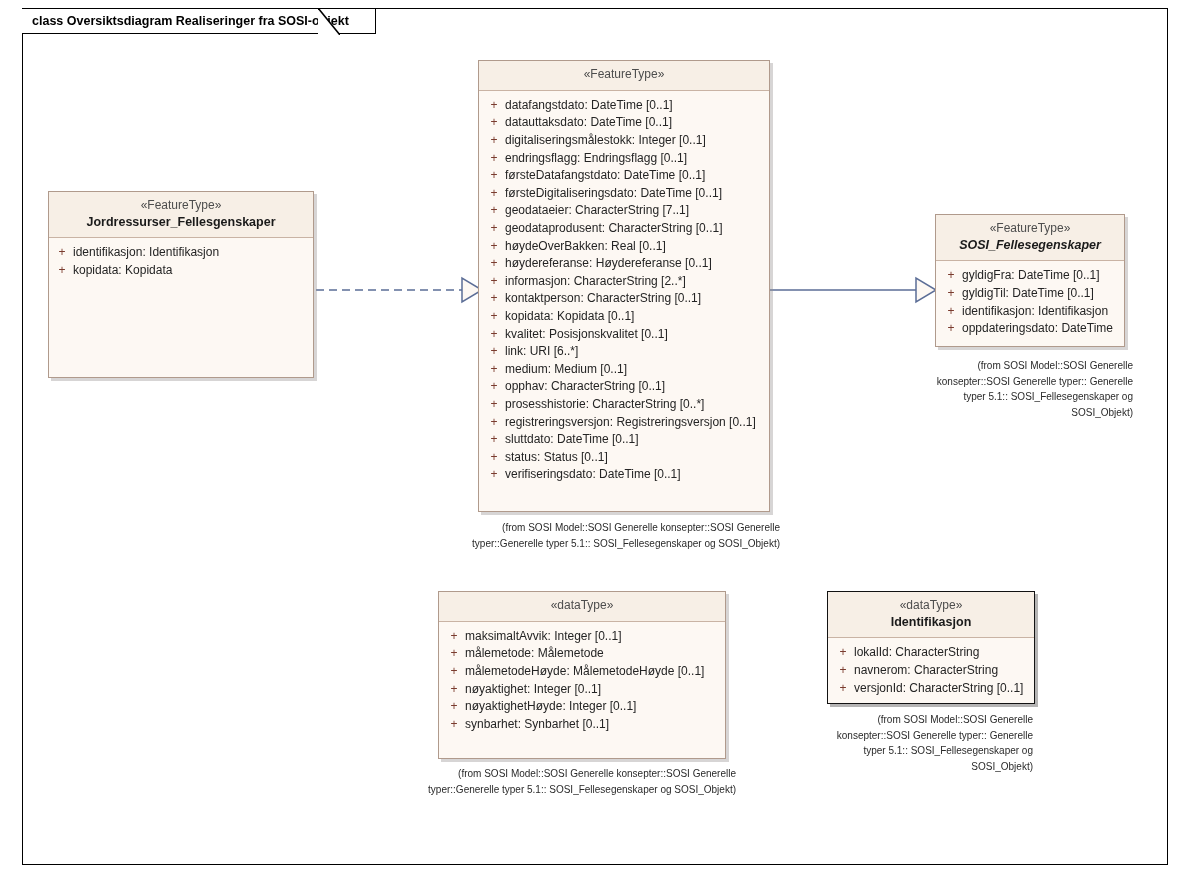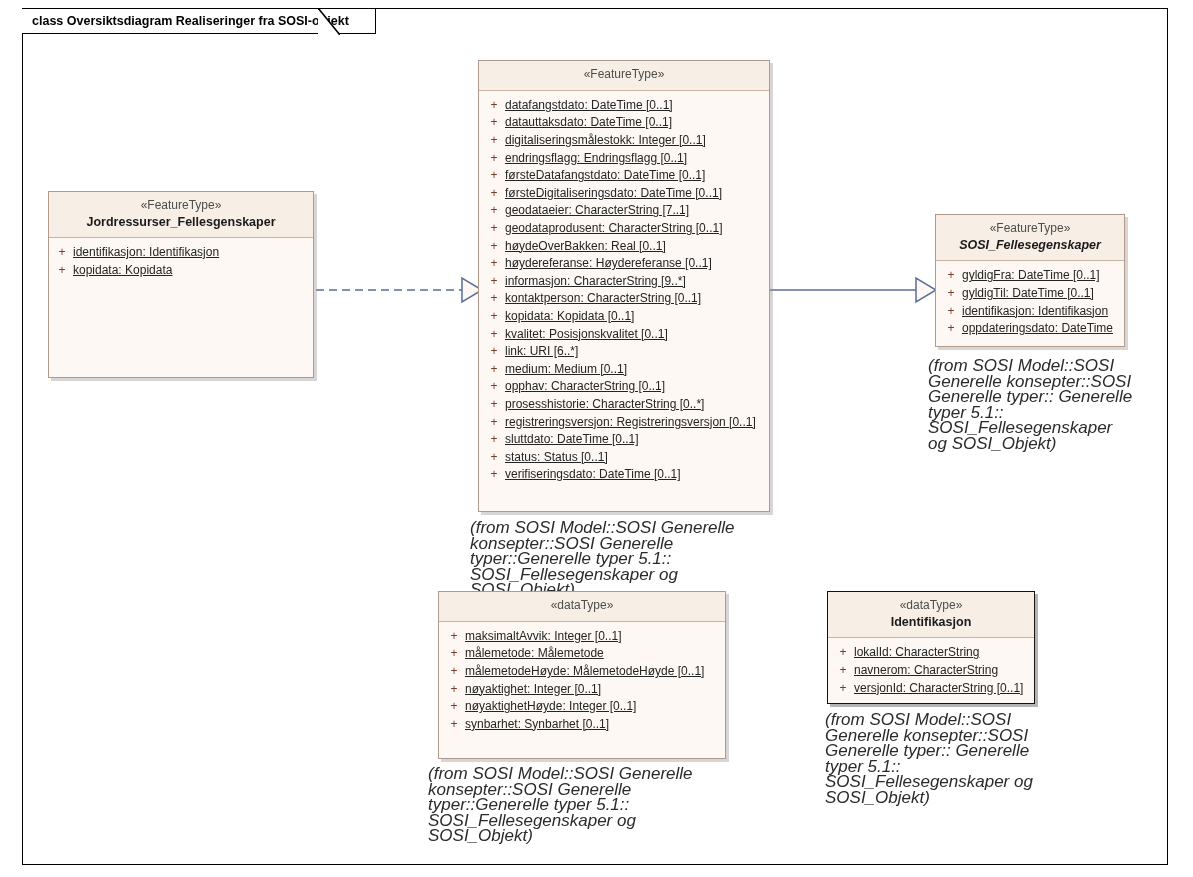--- a/index.html
+++ b/index.html
@@ -90,27 +90,26 @@
     line-height: 17.6px;
     white-space: nowrap;
   }
   .attr .vis {
     color: #7a3b2e;
     width: 22px;
     text-align: center;
     flex: 0 0 22px;
     font-size: 12px;
   }
-  .attr .sig { flex: 1 1 auto; text-decoration: underline; }
+  .attr .sig { flex: 1 1 auto; }
   .caption {
     position: absolute;
-    font-size: 17px;
-    font-style: italic;
+    font-size: 10px;
     color: #2a2a2a;
-    text-align: left;
+    text-align: right;
     line-height: 15.5px;
   }
   
   .conn { position: absolute; }
   svg { display: block; overflow: visible; }
 </style>
 </head>
 <body>
 
 <div id="canvas">
@@ -197,21 +196,21 @@
       <div class="attr">
           <span class="vis">+</span>
           <span class="sig">høydeOverBakken: Real [0..1]</span>
         </div>
       <div class="attr">
           <span class="vis">+</span>
           <span class="sig">høydereferanse: Høydereferanse [0..1]</span>
         </div>
       <div class="attr">
           <span class="vis">+</span>
-          <span class="sig">informasjon: CharacterString [9..*]</span>
+          <span class="sig">informasjon: CharacterString [2..*]</span>
         </div>
       <div class="attr">
           <span class="vis">+</span>
           <span class="sig">kontaktperson: CharacterString [0..1]</span>
         </div>
       <div class="attr">
           <span class="vis">+</span>
           <span class="sig">kopidata: Kopidata [0..1]</span>
         </div>
       <div class="attr">

